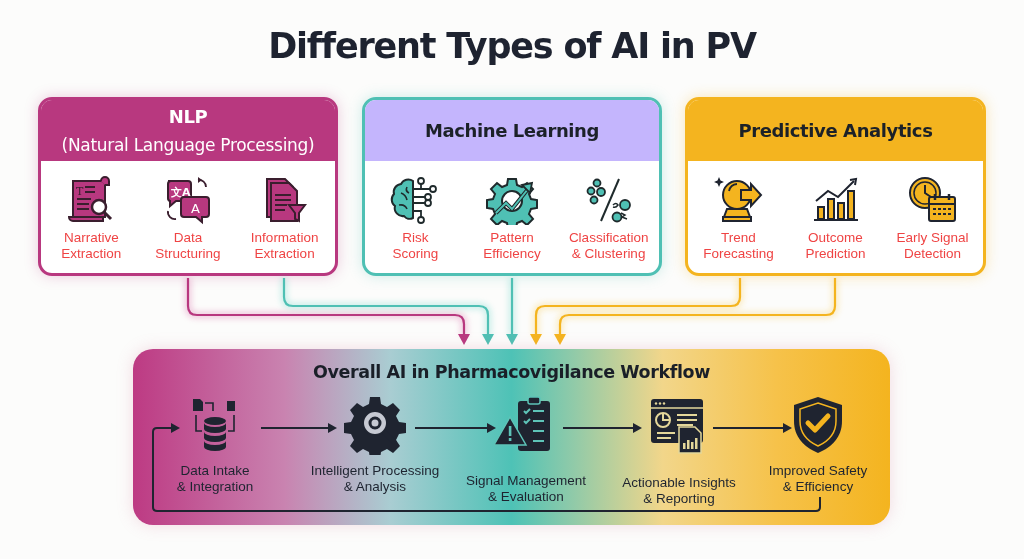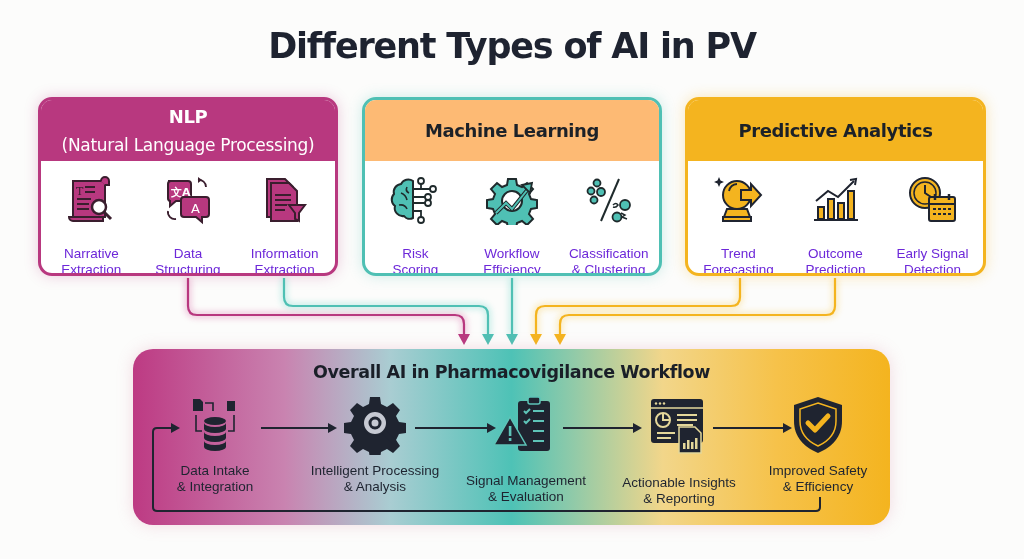--- a/index.html
+++ b/index.html
@@ -21,29 +21,29 @@
     border-radius: 14px; border: 3px solid; background: #fff; overflow: hidden;
   }
   .card.nlp { left: 38px; width: 300px; border-color: #b8387f; box-shadow: 0 0 14px rgba(184,56,127,0.25); }
   .card.ml  { left: 362px; width: 300px; border-color: #4fc0b4; box-shadow: 0 0 14px rgba(79,192,180,0.28); }
   .card.pa  { left: 685px; width: 301px; border-color: #f4b41f; box-shadow: 0 0 14px rgba(244,180,31,0.3); }
   .card-head {
     height: 61px; display: flex; flex-direction: column; justify-content: center; align-items: center;
     text-align: left;
   }
   .nlp .card-head { background: #b8387f; color: #fff; }
-  .ml .card-head { background: #fdba74; color: #1c2128; }
+  .ml .card-head { background: #c4b5fd; color: #1c2128; }
   .pa .card-head { background: #f4b41f; color: #1c2128; }
   .head-title { font-size: 18px; font-weight: 700; font-family: "DejaVu Sans", sans-serif; letter-spacing: -0.4px; }
   .head-sub { font-size: 17px; font-family: "DejaVu Sans", sans-serif; letter-spacing: -0.3px; margin-top: 8px; }
   .items { display: flex; justify-content: space-around; padding: 14px 2px 0 2px; }
   .item { width: 96px; display: flex; flex-direction: column; align-items: center; }
   .item svg { width: 52px; height: 50px; }
   .item-label {
-    margin-top: 21px; font-size: 13.5px; line-height: 16px; text-align: center; color: #6d28d9; white-space: nowrap;
+    margin-top: 5px; font-size: 13.5px; line-height: 16px; text-align: center; color: #ef4444; white-space: nowrap;
   }
   .connectors { position: absolute; left: 0; top: 0; }
   .workflow {
     position: absolute; left: 133px; top: 349px; width: 757px; height: 176px; border-radius: 20px;
     background: linear-gradient(90deg, #bd3a83 0%, #c983b0 20%, #a9cdd2 34%, #4ec2b6 50%, #8fcaa9 58%, #f2d68a 70%, #f6c24a 85%, #f4b41f 100%);
     box-shadow: 0 0 16px rgba(210,120,150,0.25);
   }
   .wf-title {
     position: absolute; left: 0; width: 100%; top: 13px; text-align: center;
     font-size: 17.5px; font-weight: 700; font-family: "DejaVu Sans", sans-serif; letter-spacing: -0.4px; color: #1a1f28;
@@ -129,21 +129,21 @@
     <div class="item">
       <svg viewBox="0 0 52 50">
         <g fill="#4fc0b4" stroke="#1f2a2c" stroke-width="2">
           <path d="M22 4 h8 l1 6 l5 2 l5 -4 l6 6 l-4 5 l2 5 l6 1 v8 l-6 1 l-2 5 l4 5 l-6 6 l-5 -4 l-5 2 l-1 6 h-8 l-1 -6 l-5 -2 l-5 4 l-6 -6 l4 -5 l-2 -5 l-6 -1 v-8 l6 -1 l2 -5 l-4 -5 l6 -6 l5 4 l5 -2z"></path>
         </g>
         <circle cx="26" cy="26" r="10" fill="#fff" stroke="#1f2a2c" stroke-width="2"></circle>
         <path d="M10 38 l10 -10 l6 6 l16 -20" fill="none" stroke="#1f2a2c" stroke-width="4"></path>
         <path d="M10 38 l10 -10 l6 6 l16 -20" fill="none" stroke="#4fc0b4" stroke-width="2"></path>
         <path d="M36 10 l10 -2 l-2 10z" fill="#4fc0b4" stroke="#1f2a2c" stroke-width="1.8"></path>
       </svg>
-      <div class="item-label"><span>Workflow</span><br><span>Efficiency</span></div>
+      <div class="item-label"><span>Pattern</span><br><span>Efficiency</span></div>
     </div>
     <div class="item">
       <svg viewBox="0 0 52 50">
         <g fill="#4fc0b4" stroke="#1f2a2c" stroke-width="1.8">
           <circle cx="14" cy="8" r="3.5"></circle>
             <circle cx="8" cy="16" r="3.5"></circle>
             <circle cx="18" cy="17" r="4"></circle>
             <circle cx="11" cy="25" r="3.5"></circle>
           <circle cx="42" cy="30" r="5"></circle>
             <circle cx="34" cy="42" r="4.5"></circle>

